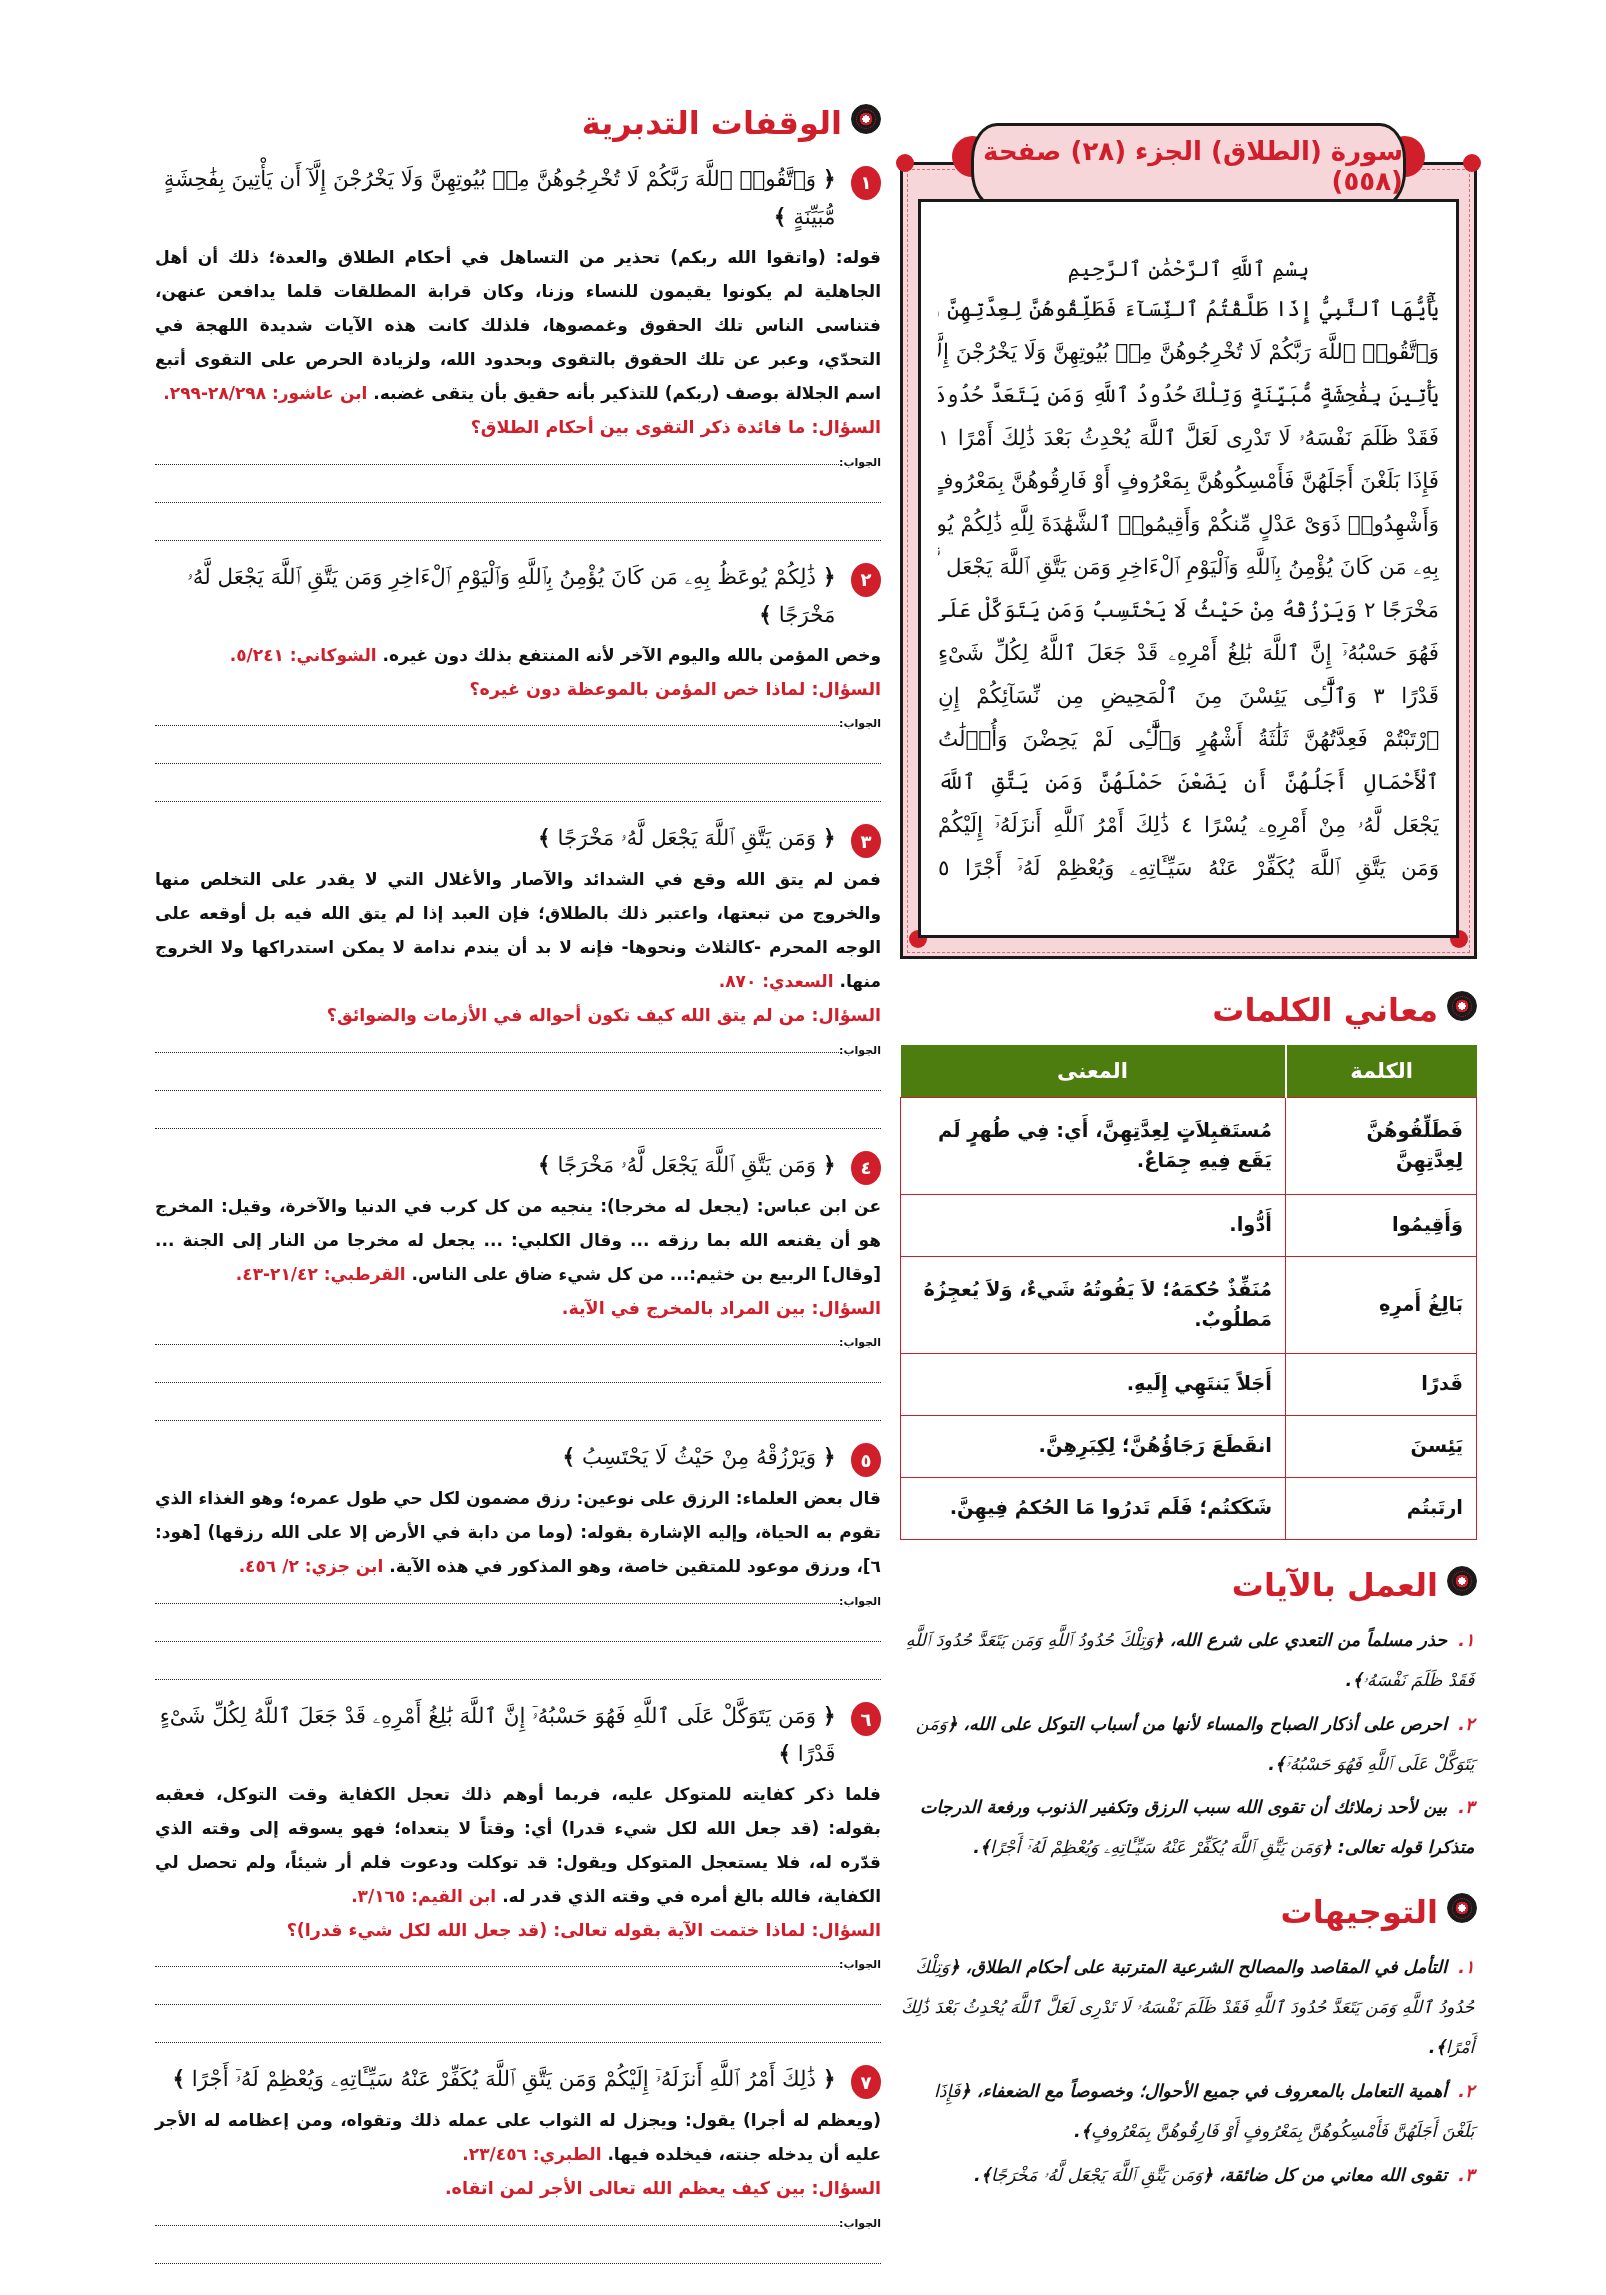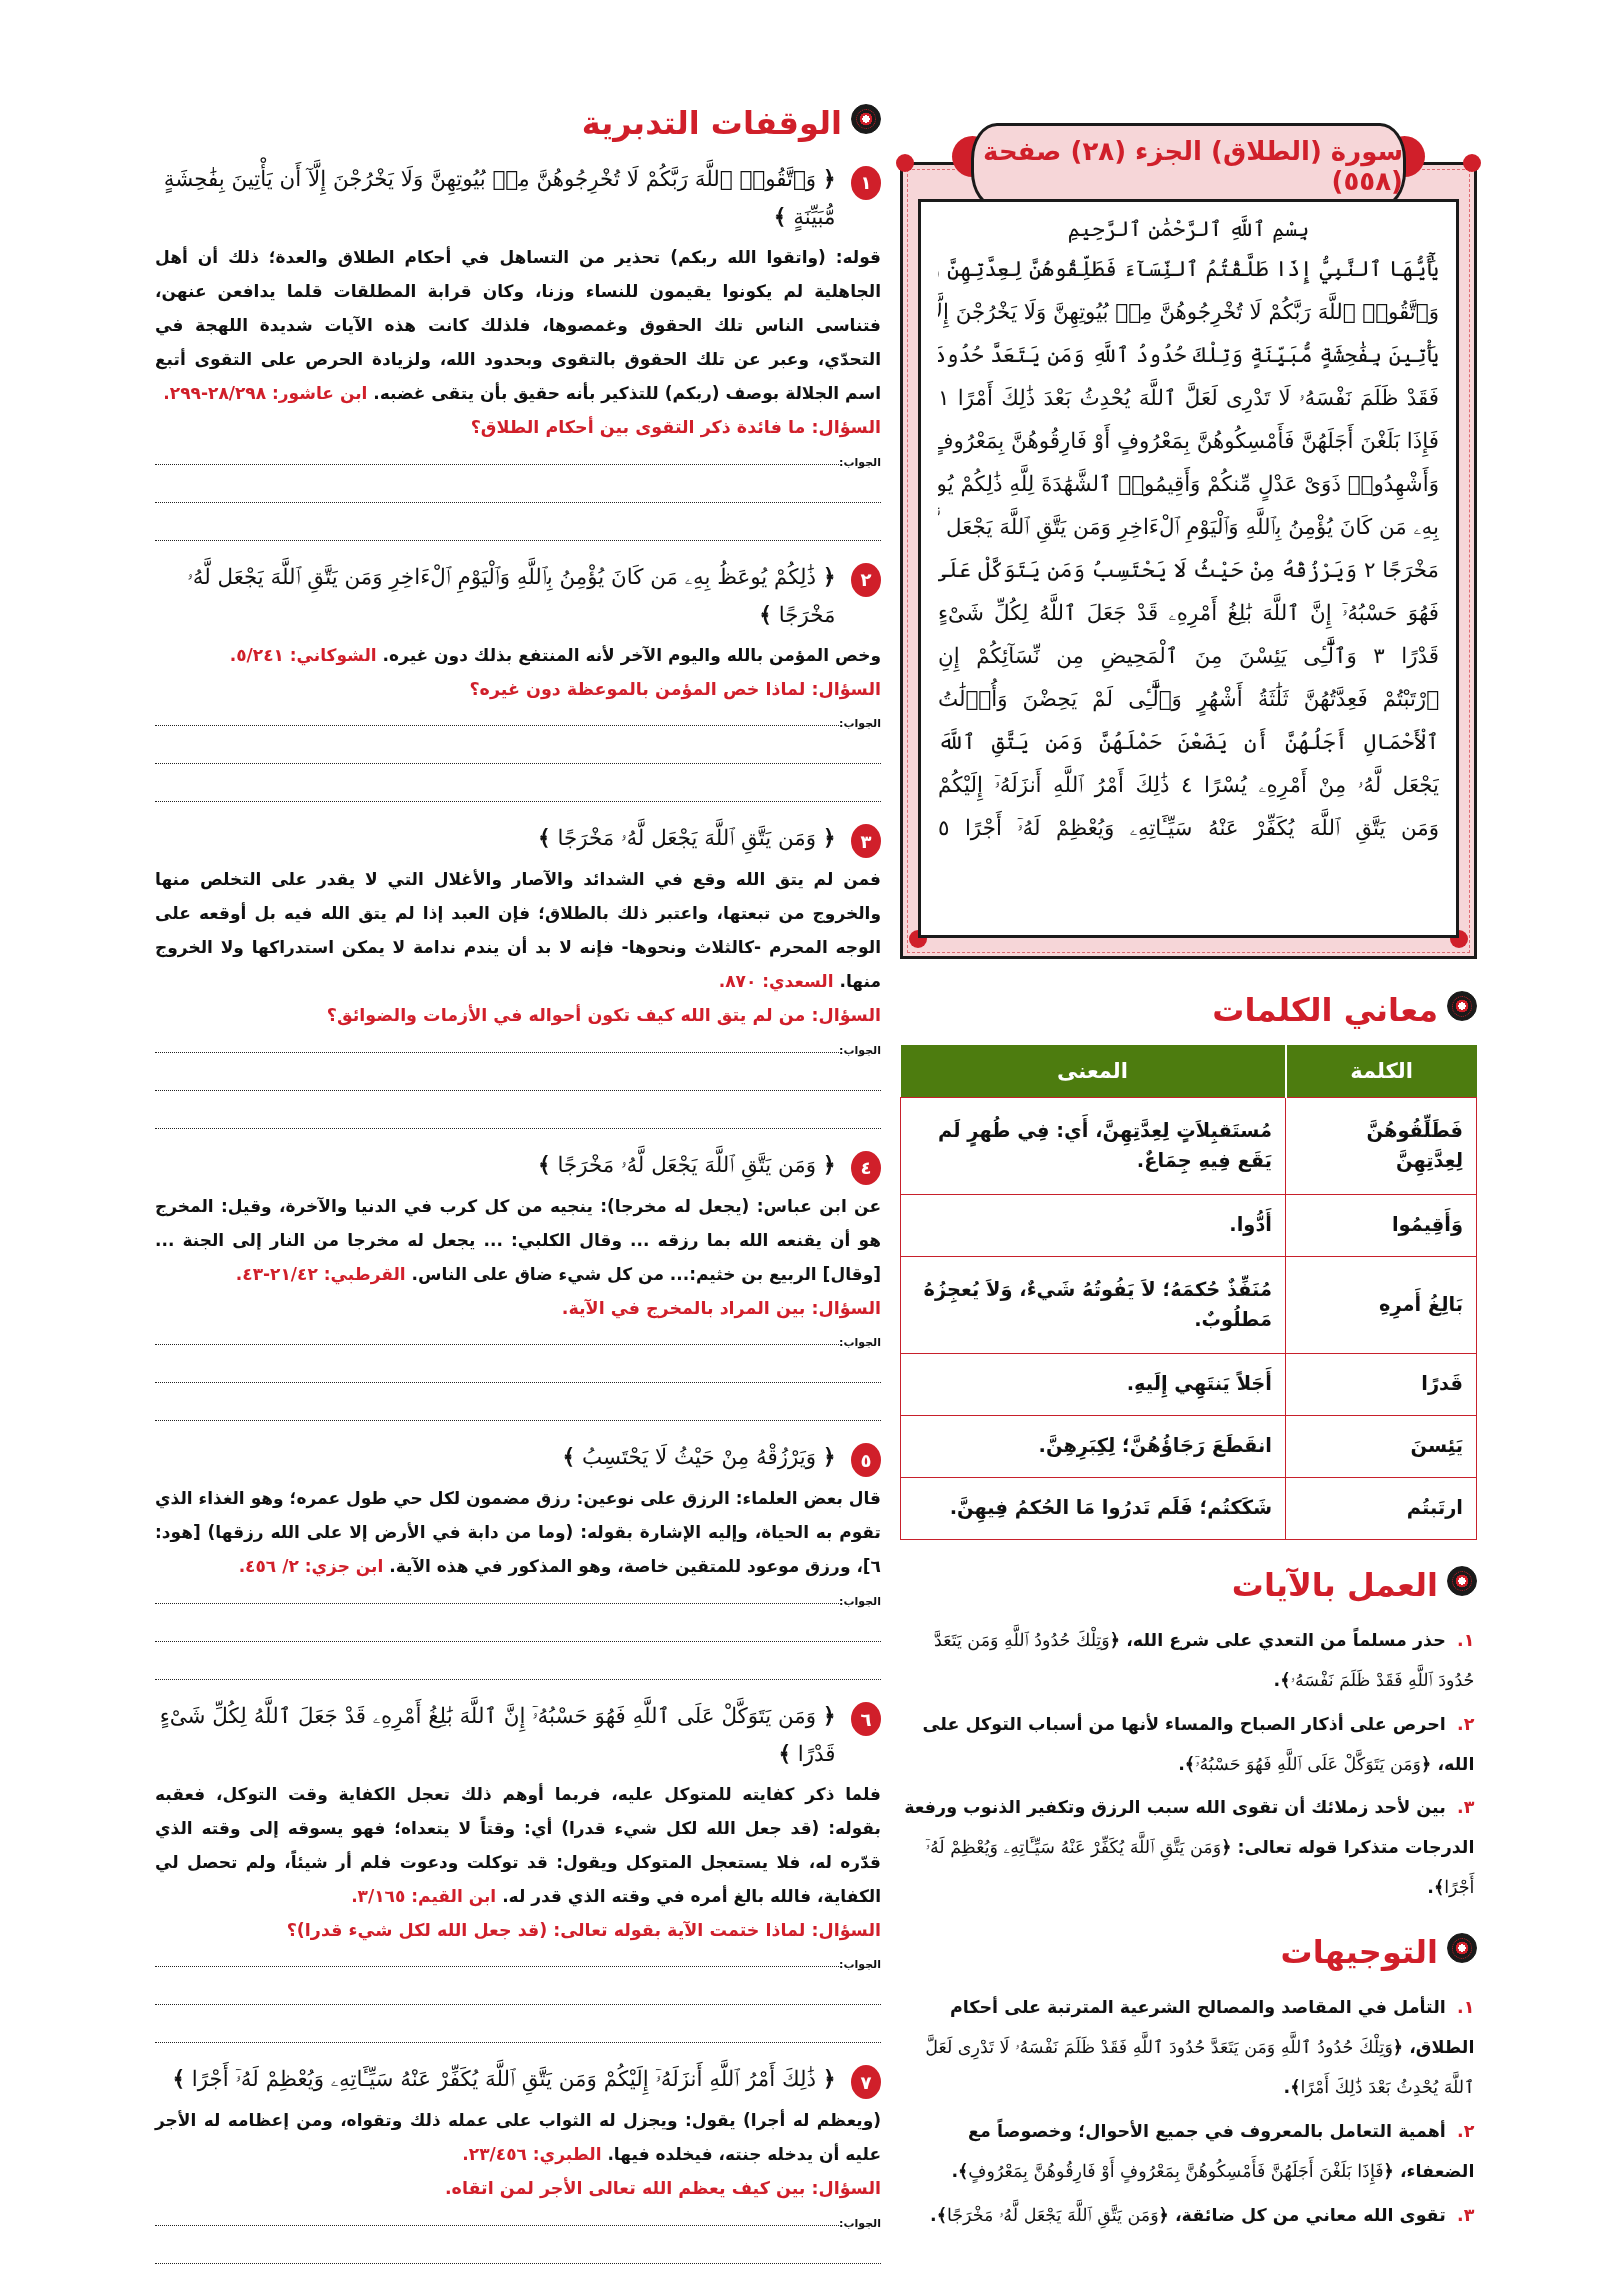--- a/index.html
+++ b/index.html
@@ -40,21 +40,21 @@
     border: 3.9px solid #1a1a1a; background: #f6d6d8;
   }
   .mushaf-outer::before {
     content: ""; position: absolute; inset: 3.9px;
     border: 1.9px dashed #d01f2a; opacity: .6;
   }
   .mushaf-inner {
     position: absolute; top: 76px; left: 18px; right: 18px; bottom: 21px;
     background: #fff; border: 3.2px solid #1a1a1a;
     padding: 9px 17px 6.5px 17px;
-    display: flex; flex-direction: column; justify-content: flex-start;
+    display: flex; flex-direction: column; justify-content: center;
   }
   .corner-dot { position: absolute; width: 18px; height: 18px; border-radius: 50%; background: #d01f2a; }
   .mushaf-title {
     position: absolute; top: 0; left: 71px; right: 71px; height: 85px;
     background: #f6d6d8; border: 3.9px solid #1a1a1a; border-radius: 26px / 36px;
     display: flex; align-items: center; justify-content: center;
     color: #d01f2a; font-weight: bold; font-size: 26px;
   }
   .title-ball { position: absolute; top: 13px; width: 41px; height: 41px; border-radius: 50%; background: #d01f2a; }
   .basmala {
@@ -72,21 +72,21 @@
     background: #4d7c0f; color: #fff; height: 52px; font-size: 21px;
     border-left: 2.6px solid #fff;
   }
   table.wt th:last-child { border-left: none; }
   table.wt td { border: 1.9px solid #c8202b; padding: 9px 13px; line-height: 1.55; vertical-align: middle; }
   table.wt td.word { width: 191px; text-align: right; }
   table.wt tr.h1 td { height: 97px; }
   table.wt tr.h2 td { height: 62px; }
 
   
-  .plain-list { font-weight: bold; font-size: 17.5px; line-height: 40px; padding-right: 2.6px; }
+  .plain-list { font-weight: bold; font-size: 17.5px; line-height: 40px; padding-right: 2.6px; font-style: italic; }
   .plain-list .li { margin-bottom: 3.9px; }
   .plain-list .num { color: #d01f2a; margin-left: 5.2px; }
   .quran-inline { font-family: "DejaVu Serif", serif; font-weight: normal; }
   .brk { font-family: "DejaVu Serif", serif; font-weight: bold; }
 
   
   .item { margin-bottom: 17px; }
   .item-head { display: flex; align-items: flex-start; gap: 15.5px; margin-bottom: 3.9px; }
   .badge {
     flex: 0 0 auto; width: 30px; height: 34px; border-radius: 50%;

